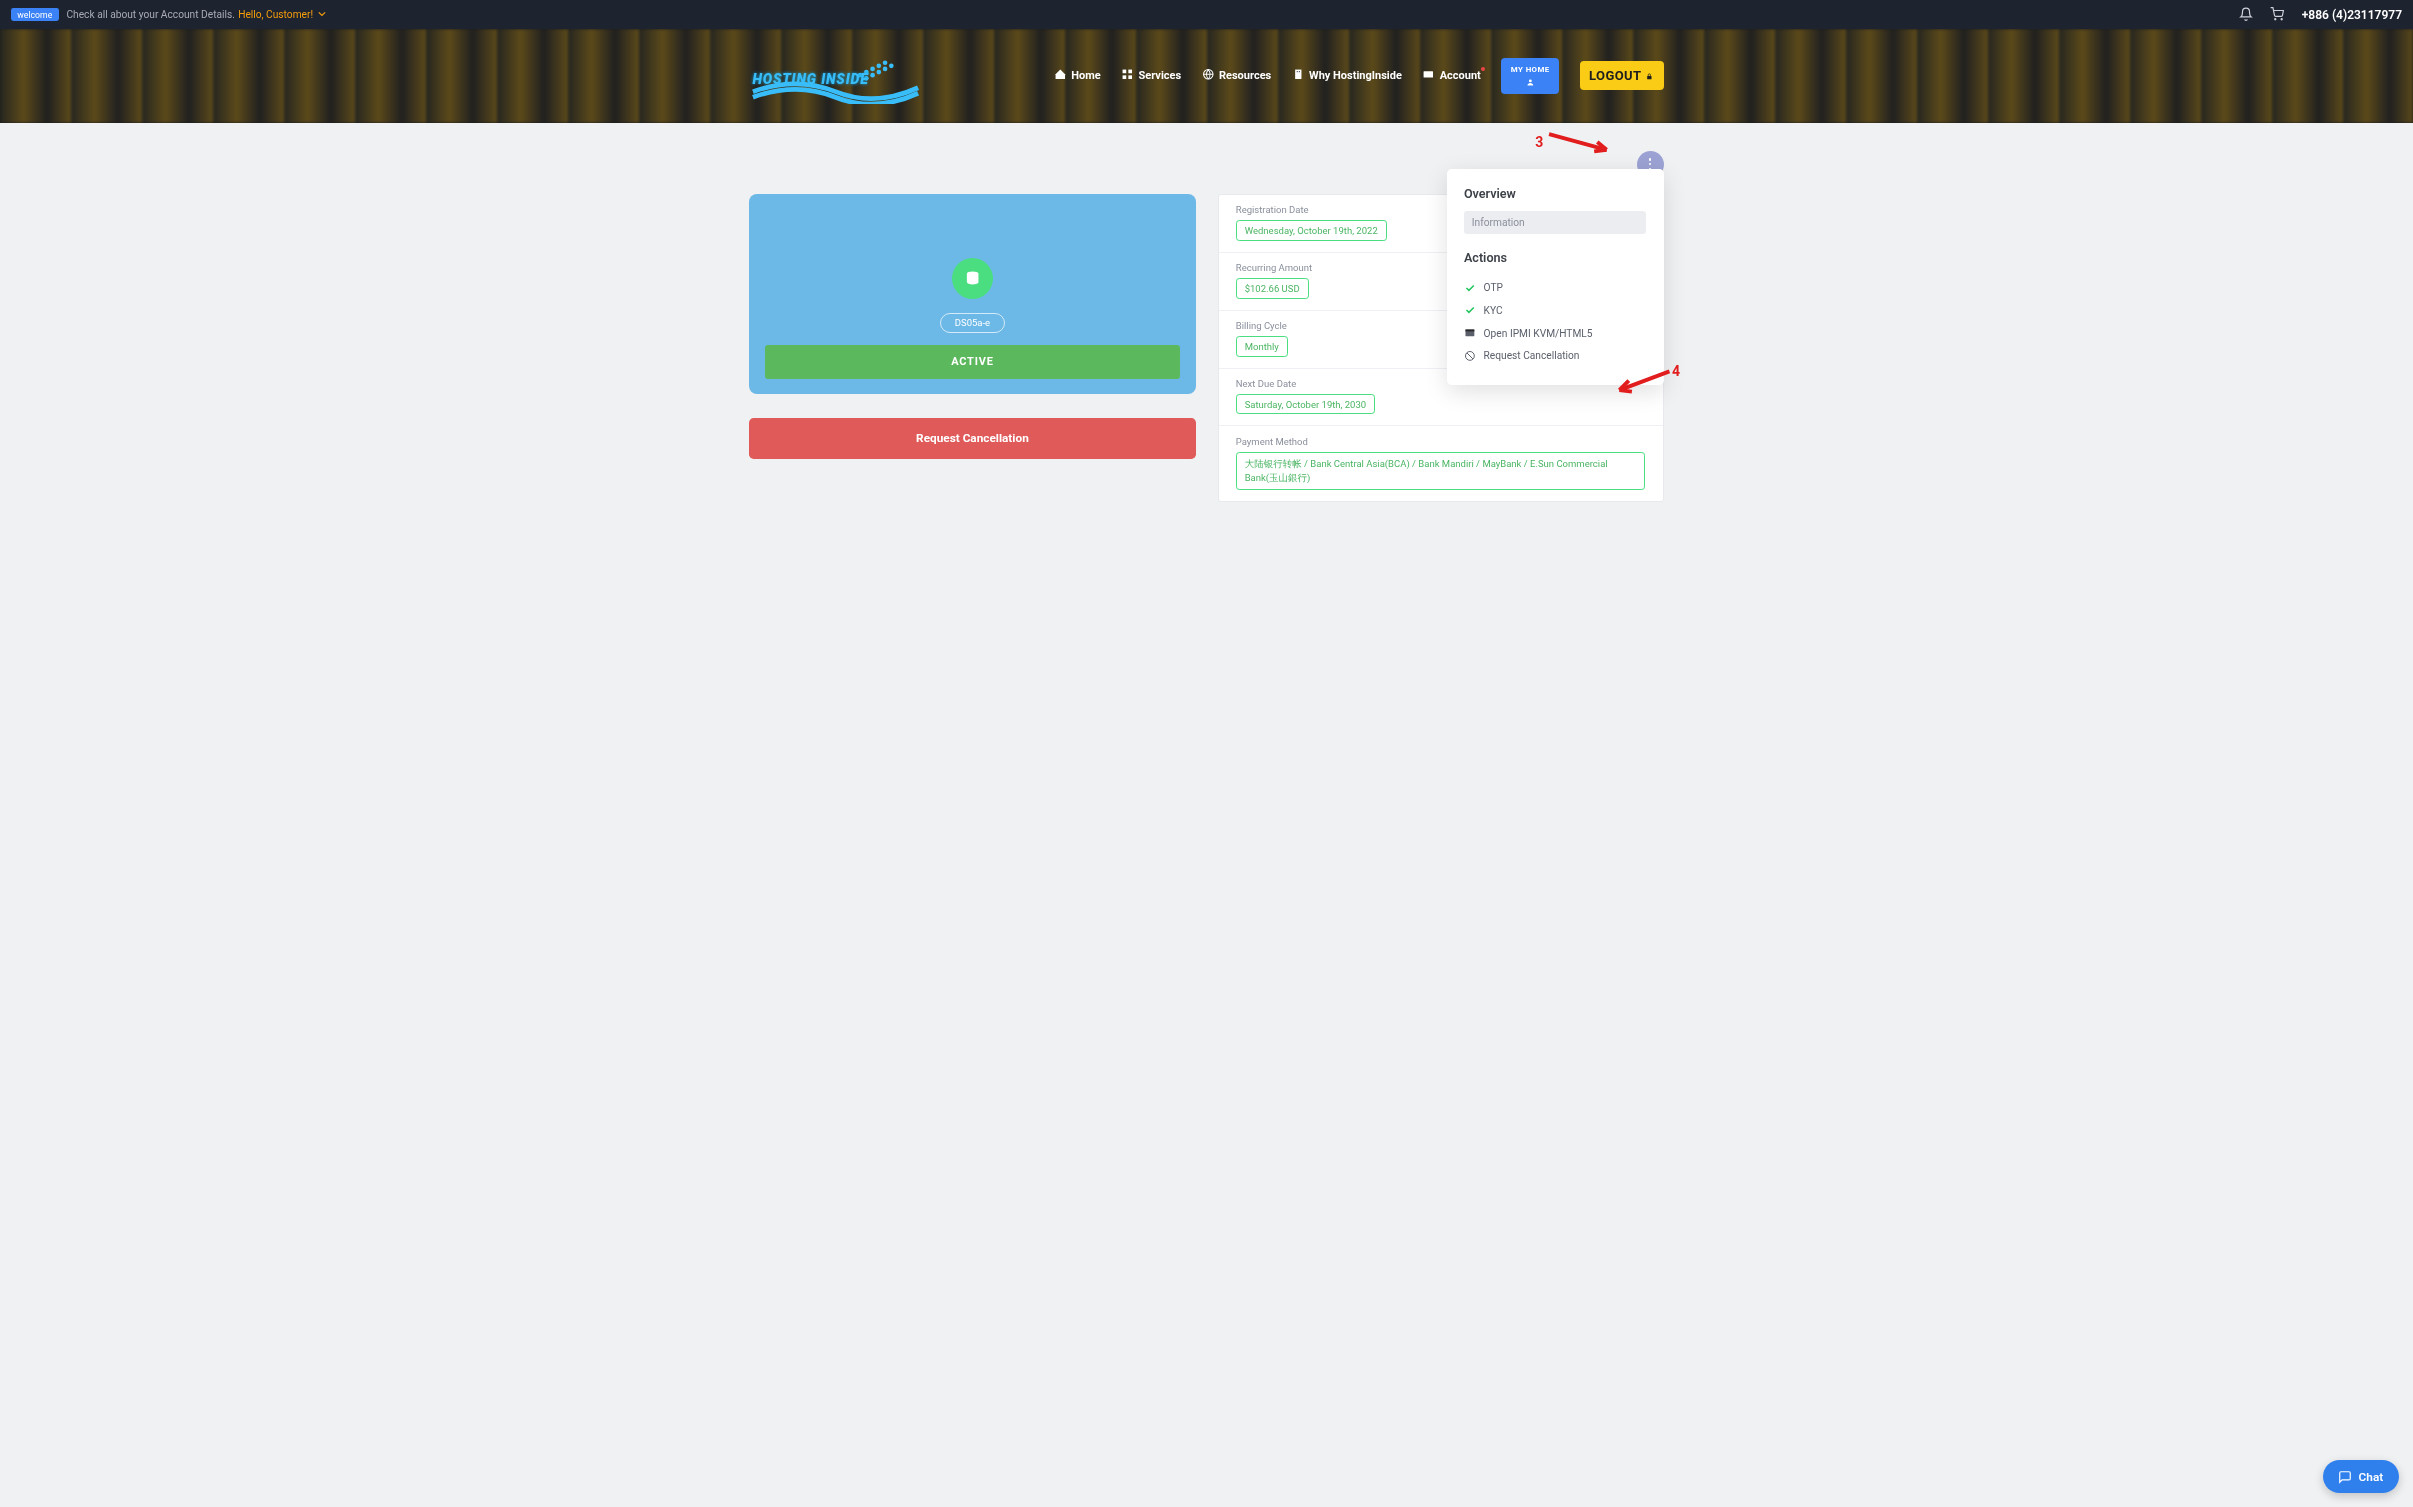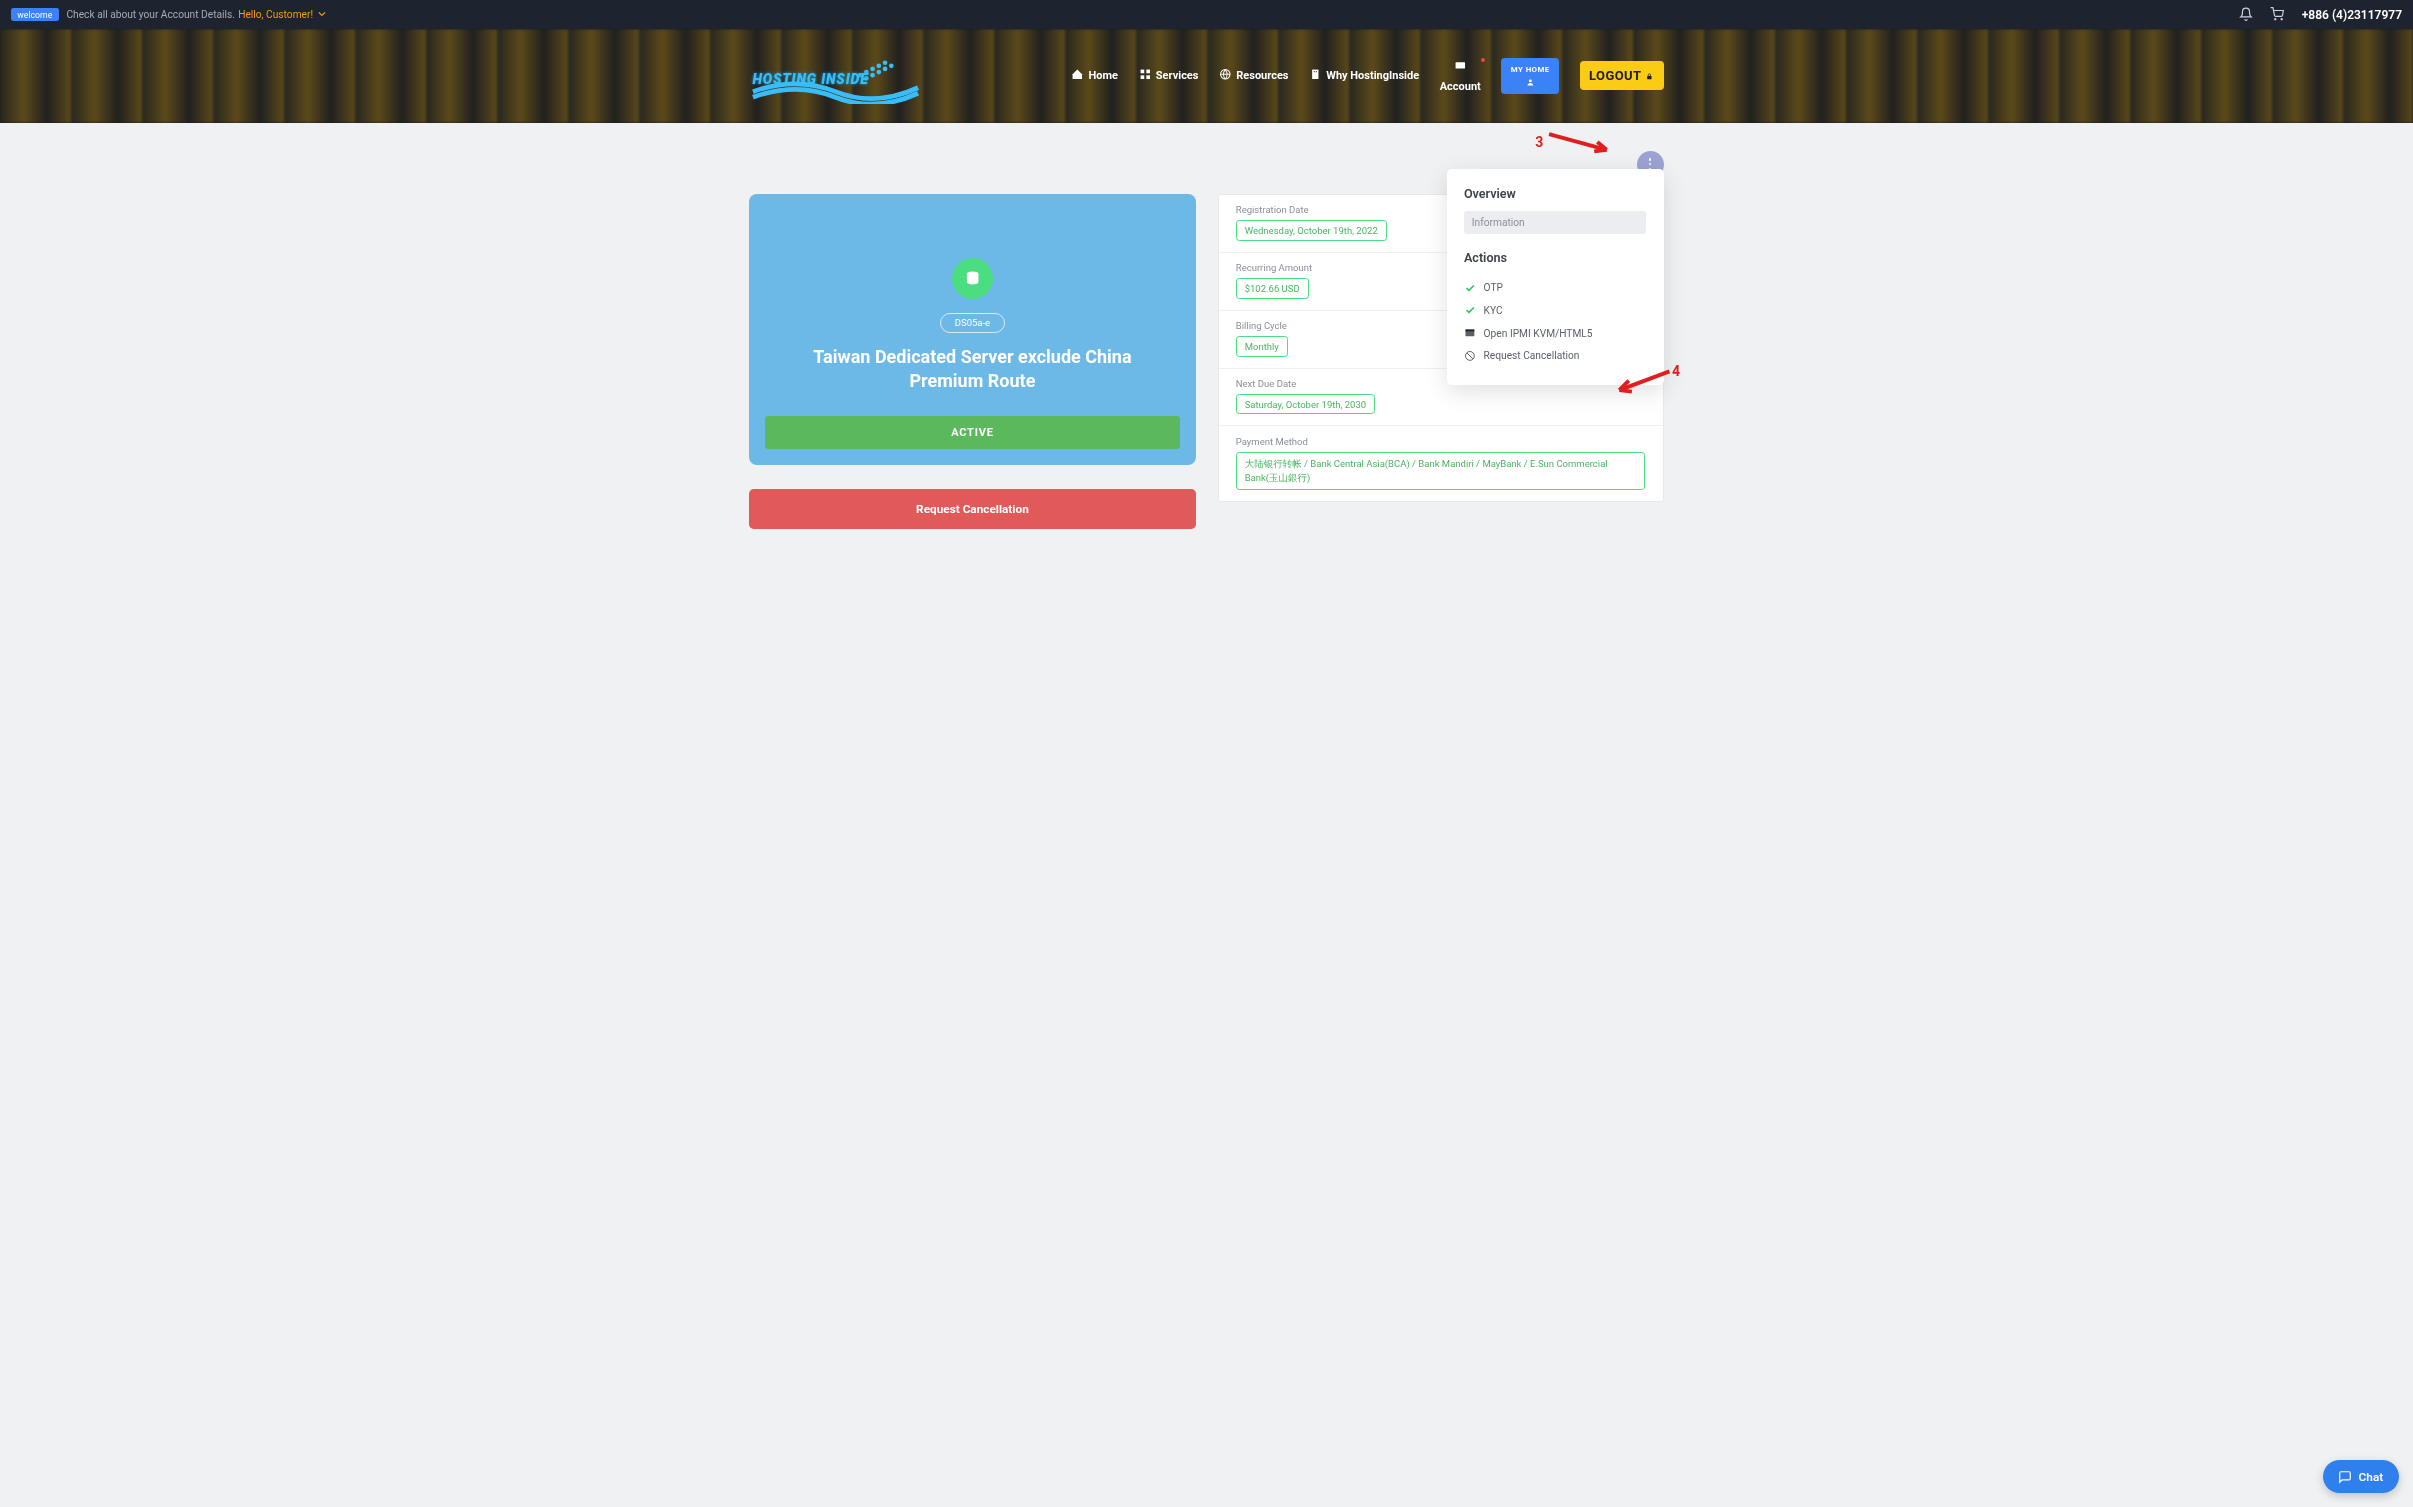--- a/index.html
+++ b/index.html
@@ -23,21 +23,21 @@
 .logo-swoosh { position:absolute; bottom:7.9px; left:0; width:173px; height:31.5px; }
 .logo-swoosh path { fill:none; stroke:#38bdf8; stroke-width:6; }
 .logo-dots { position:absolute; top:3.9px; right:23.6px; }
 .logo-dots circle { fill:#38bdf8; }
 .nav { margin-left: auto; display: flex; align-items: center; gap: 20.5px; }
 .nav-item { color: #fff; font-size: 11px; font-weight: 700; display: flex; align-items: center; gap: 4.7px; cursor: pointer; }
 .nav-icon svg { width: 12.6px; height: 12.6px; fill: #fff; }
 .btn-myhome { background: #3b82f6; color: #fff; font-size: 7.9px; font-weight: 700; padding: 7px 9.5px; border-radius: 3.9px; letter-spacing: 0.4px; cursor: pointer; display:flex; align-items:center; gap:3.9px;flex-direction:column; }
 .btn-logout { background: #facc15; color: #1e1e1e; font-size: 13px; font-weight: 700; padding: 7px 9.5px; border-radius: 3.9px; letter-spacing: 0.4px; cursor: pointer; display:flex; align-items:center; gap:3.9px;}
 .red-dot { width:4.7px; height:4.7px; background:#ef4444; border-radius:50%; position:absolute; top:-1.6px; right:-4.7px;}
-.nav-account { position:relative;flex-direction:column; }
+.nav-account { position:relative; }
 
 
 .main { max-width: 930px; margin: 0 auto; padding: 27.6px 7.9px; position: relative; }
 .kebab { position: absolute; right: 7.9px; top: 27.6px; width: 27px; height: 27px; border-radius: 50%; background: #9ca3d4; display: flex; align-items: center; justify-content: center; cursor: pointer; }
 .kebab span { width: 2.4px; height: 2.4px; background: #fff; border-radius: 50%; display: block; }
 .kebab-dots { display:flex; flex-direction:column; gap:2.4px; }
 
 .row { display: flex; gap: 22px; }
 .col-left { flex: 1; min-width: 0; }
 .col-right { flex: 1; min-width: 0; }
@@ -271,21 +271,20 @@
     <div class="col-left">
       <div class="product-card">
         <div class="db-icon">
           <svg viewBox="0 0 24 24">
               <ellipse cx="12" cy="5" rx="8" ry="3"></ellipse>
               <path d="M4 5v6c0 1.7 3.6 3 8 3s8-1.3 8-3V5"></path>
               <path d="M4 11v6c0 1.7 3.6 3 8 3s8-1.3 8-3v-6"></path>
             </svg>
         </div>
         <div class="code-pill">DS05a-e</div>
-        <div class="product-title">Taiwan Dedicated Server exclude China Premium Route</div>
         <div class="status-bar">ACTIVE</div>
       </div>
 
       <div class="cancel-btn">Request Cancellation</div>
     </div>
 
     <div class="col-right">
       <div class="info-card">
         <div class="info-row">
           <div class="info-label">Registration Date</div>

